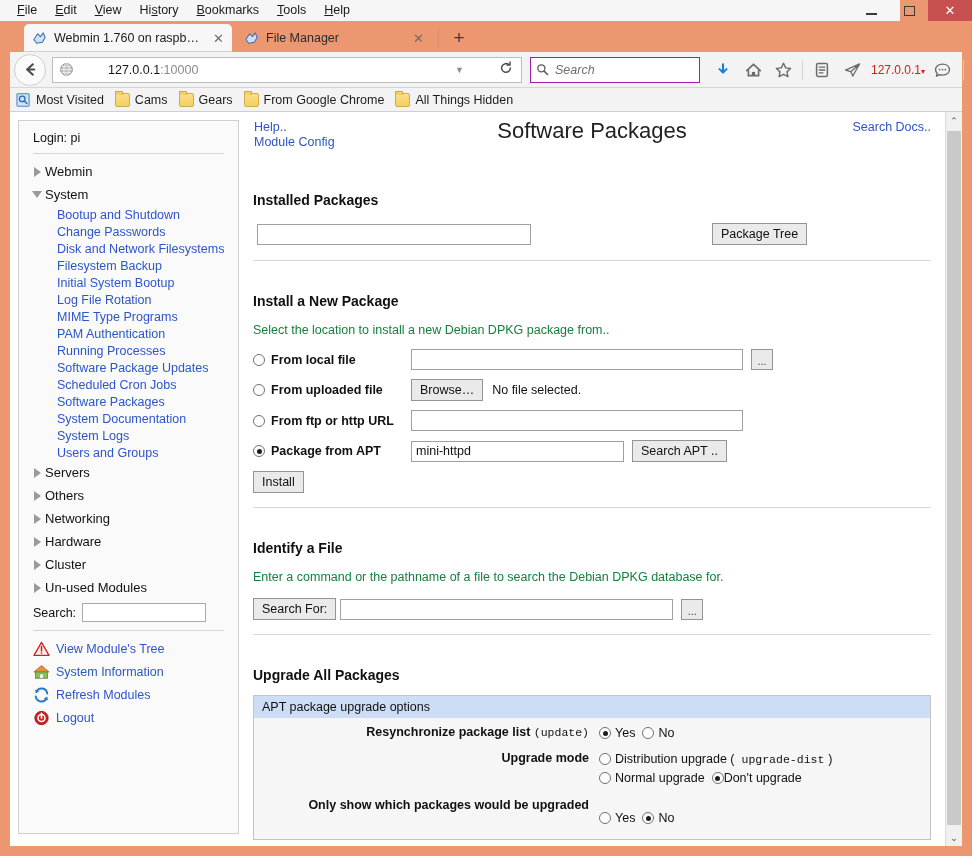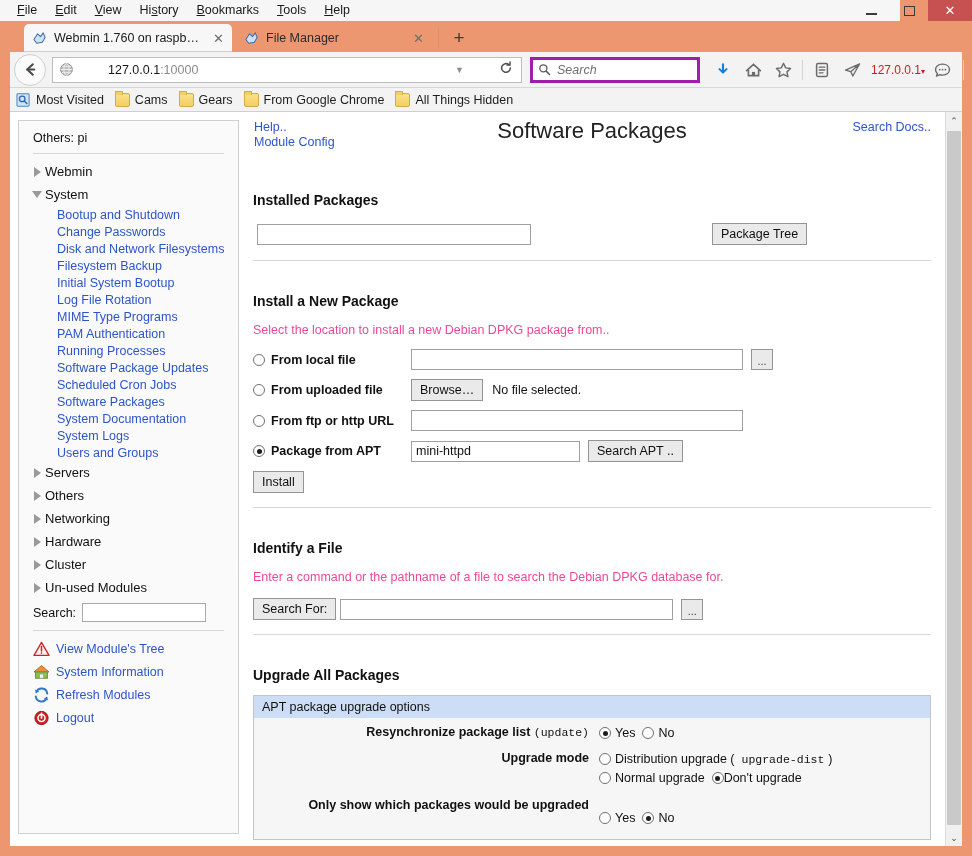--- a/index.html
+++ b/index.html
@@ -46,21 +46,21 @@
   #backbtn{width:30px;height:30px;border-radius:50%;border:1px solid #cfcfcf;background:#fafafa;
            margin-left:4px;display:flex;align-items:center;justify-content:center;color:#4a4a4a;
            font-size:17px;line-height:1;flex:0 0 auto;}
   #urlbox{margin-left:6px;height:26px;flex:0 0 470px;background:#fff;border:1px solid #bdbdbd;
           display:flex;align-items:center;padding:0 4px;box-sizing:border-box;gap:28px;}
   #globe{width:15px;height:15px;margin:0 6px 0 2px;flex:0 0 auto;}
   #urltext{font-size:12.5px;color:#171717;white-space:nowrap;overflow:hidden;flex:1 1 auto;}
   #urltext .port{color:#8a8a8a;}
   #urldrop{color:#8f8f8f;font-size:9px;margin:0 7px;}
   #reload{color:#4f4f4f;font-size:14px;margin-right:4px;}
-  #searchbox{margin-left:8px;height:26px;flex:0 0 170px;background:#fff;border:3px solid #a21caf;
+  #searchbox{margin-left:8px;height:26px;flex:0 0 170px;background:#fff;border:1px solid #a21caf;
              display:flex;align-items:center;padding:0 5px;box-sizing:border-box;}
   #searchbox .sph{font-size:12.5px;color:#6e6e6e;font-style:italic;margin-left:6px;}
   #toolicons{display:flex;align-items:center;margin-left:8px;gap:0px;}
   .tbicon{width:30px;height:28px;display:flex;align-items:center;justify-content:center;color:#595959;}
   #hostchip{font-size:12px;color:#cc2020;margin:0 2px 0 4px;white-space:nowrap;}
   #tbsep{width:1px;height:20px;background:#d2d2d2;margin:0 4px;}
 
   
   #bmbar{position:absolute;left:10px;top:88px;width:952px;height:24px;background:#f3f3f3;
          border-bottom:1px solid #cfcfcf;display:flex;align-items:center;padding-left:6px;box-sizing:border-box;}
@@ -107,21 +107,21 @@
 
   
   #main{position:absolute;left:237px;top:8px;width:690px;}
   #topbar{position:relative;height:40px;}
   #toplinks{position:absolute;left:7px;top:0;font-size:12.5px;line-height:15px;}
   #toplinks a{color:#2d55c8;text-decoration:none;display:block;}
   #pagetitle{position:absolute;left:0;right:0;top:-2px;text-align:center;font-size:22px;color:#222;}
   #searchdocs{position:absolute;right:6px;top:0;font-size:12.5px;color:#2d55c8;}
 
   h3.sec{font-size:14px;color:#111;margin:32px 0 0 6px;font-weight:bold;}
-  p.desc{font-size:12.5px;color:#ec4899;margin:14px 0 0 6px;}
+  p.desc{font-size:12.5px;color:#15803d;margin:14px 0 0 6px;}
 
   .row{display:flex;align-items:center;margin:12px 0 0 6px;}
   .btn{background:#eaeaea;border:1px solid #949494;font-size:12.5px;color:#111;padding:3px 8px;
        font-family:inherit;line-height:14px;box-sizing:border-box;}
   .txt{border:1px solid #a0a0a0;background:#fff;height:21px;font-size:12.5px;color:#111;
        font-family:inherit;padding:0 4px;box-sizing:border-box;}
   .dots{background:#eaeaea;border:1px solid #949494;width:22px;height:21px;font-size:11px;color:#444;
         display:flex;align-items:flex-end;justify-content:center;padding-bottom:2px;box-sizing:border-box;}
 
   .radio{width:12px;height:12px;border:1px solid #707070;border-radius:50%;background:#fff;
@@ -291,21 +291,21 @@
     <div class="bm">
       <span class="bmico folder"></span>
       <span>All Things Hidden</span>
     </div>
   </div>
 
   <div id="viewport">
     <div id="page">
 
       <div id="leftnav">
-        <div id="login">Others: pi</div>
+        <div id="login">Login: pi</div>
         <div class="hr"></div>
 
         <div class="cat">
           <span class="arrow">
               <i class="tri-right"></i>
             </span>
           <span>Webmin</span>
         </div>
 
         <div class="cat">
@@ -445,21 +445,21 @@
 
         <div class="row" style="margin-top:9px">
           <span class="radio"></span>
           <span class="rlabel" style="width:140px">From ftp or http URL</span>
           <input class="txt" style="width: 332px;" value="">
         </div>
 
         <div class="row" style="margin-top:9px">
           <span class="radio on"></span>
           <span class="rlabel" style="width:140px">Package from APT</span>
-          <input class="txt" style="width: 169px;" value="mini-httpd">
+          <input class="txt" style="width: 213px;" value="mini-httpd">
           <button class="btn" style="margin-left:8px">Search APT ..</button>
         </div>
 
         <div class="row" style="margin-top:9px">
           <button class="btn">Install</button>
         </div>
         <div class="divider" style="margin-top:14px"></div>
 
         <h3 class="sec">Identify a File</h3>
         <p class="desc">Enter a command or the pathname of a file to search the Debian DPKG database for.</p>

